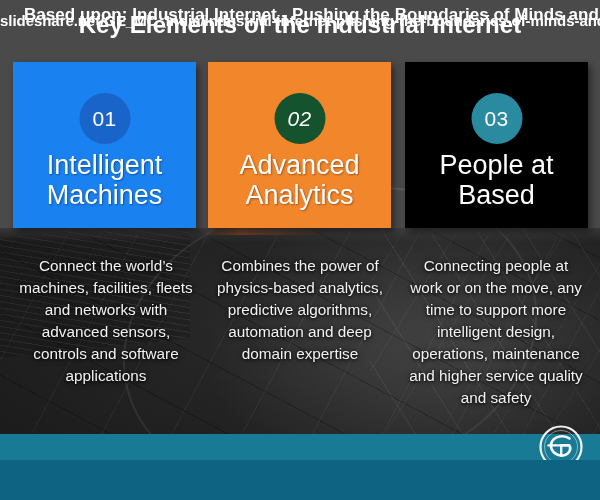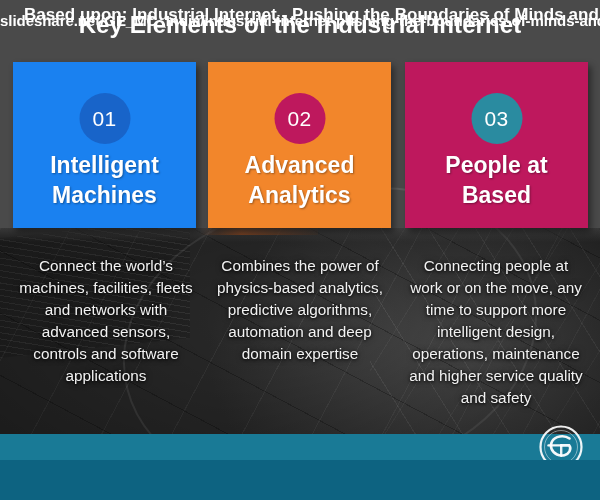--- a/index.html
+++ b/index.html
@@ -84,40 +84,40 @@
   }
 
   
   .cards { position:absolute; left:0; top:62px; width:512px; height:166px;border-radius:27px; }
   .card {
     position:absolute; top:0; height:166px; width:183px;
     box-shadow:3px 4px 7px rgba(0,0,0,.45);
   }
   .card-1 { left:13px;  background:#1a81f0; }
   .card-2 { left:208px; background:#f2862b; }
-  .card-3 { left:405px; background:#be185d; }
+  .card-3 { left:405px; background:#000000; }
 
   .badge {
     position:absolute; left:50%; top:31px;
     transform:translateX(-50%);
     width:51px; height:51px; border-radius:50%;
     display:flex; align-items:center; justify-content:center;
     color:#ffffff; font-size:21px; font-weight:400;
     letter-spacing:.4px;
   }
   .badge-1 { background:#1864c9; }
-  .badge-2 { background:#be185d; }
+  .badge-2 { background:#14532d;font-style:italic; }
   .badge-3 { background:#2a8ba0; }
 
   .card-title {
     position:absolute; left:6px; right:6px; top:88px;
     text-align:center;
     color:#ffffff;
-    font-size:23px;
-    font-weight:700;
+    font-size:27px;
+    font-weight:400;
     line-height:30px;
     text-shadow:1px 1px 2px rgba(0,0,0,.35);
   }
 
   
   .descs { position:absolute; left:0; top:248px; width:600px; height:170px;margin-top:7px; }
   .desc {
     position:absolute; top:0; width:180px;
     text-align:center;
     color:#f2f2f2;

